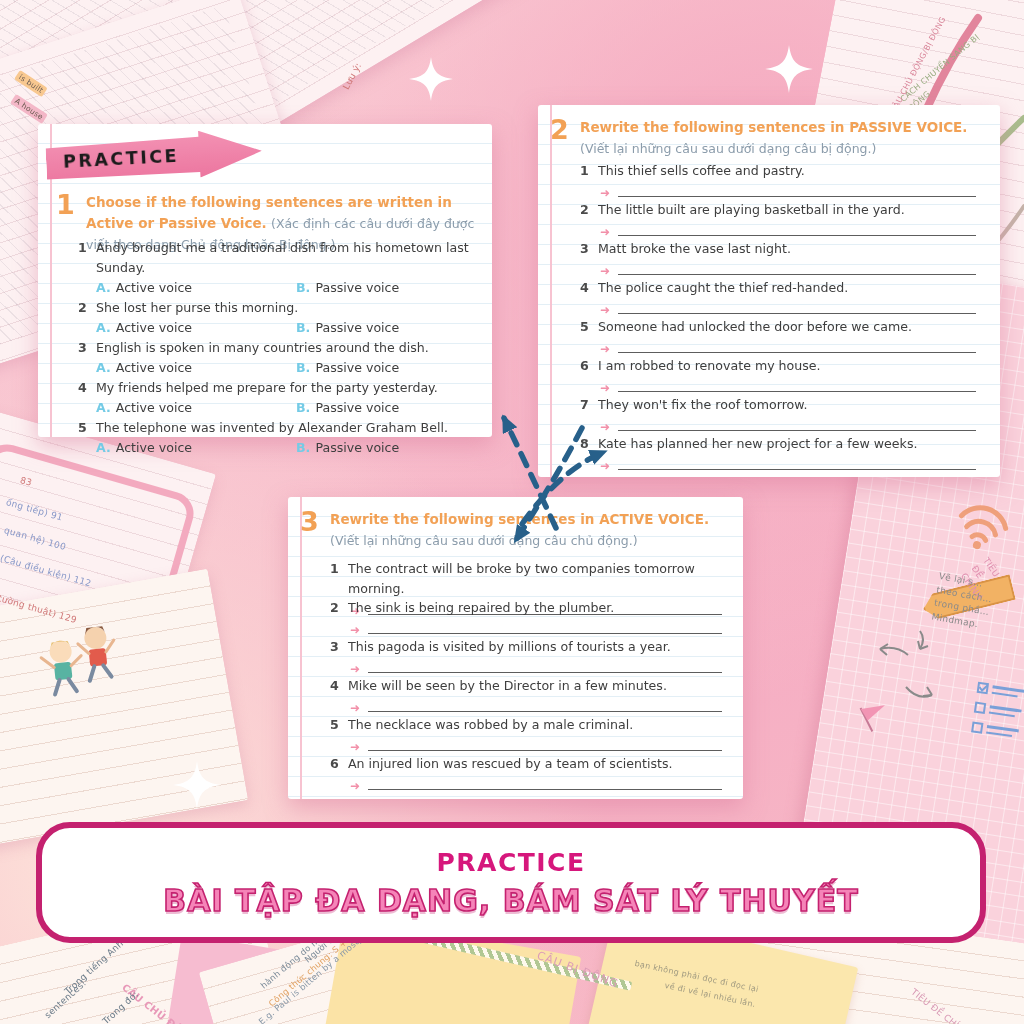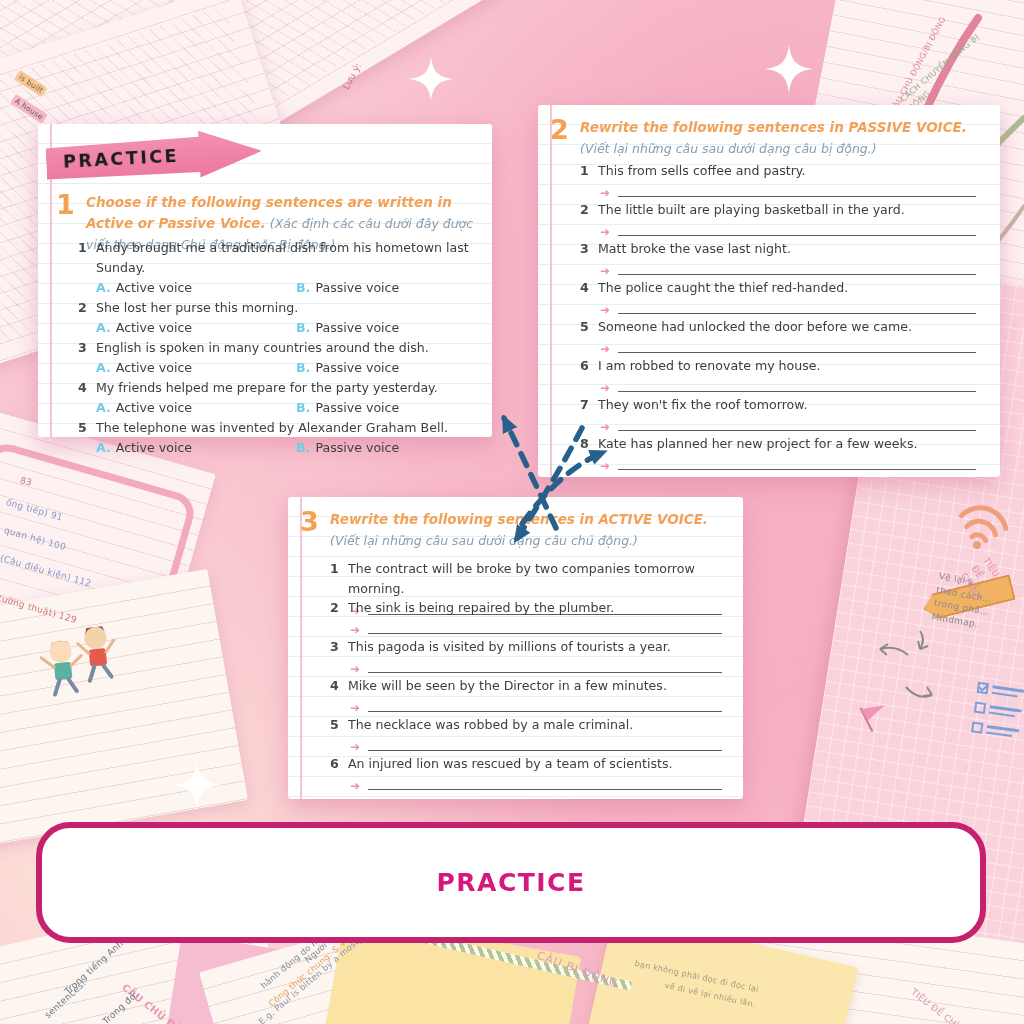--- a/index.html
+++ b/index.html
@@ -56,21 +56,21 @@
     box-shadow:0 8px 22px rgba(219,125,158,.5);
     background-image:
       linear-gradient(to right, transparent 0 12px, #f7c3d1 12px 14px, transparent 14px 100%),
       repeating-linear-gradient(to bottom, transparent 0 19px, #e3eff6 19px 20px);
   }
   .ex-head { position:absolute; display:flex; }
   .ex-num {
     font-size:27px; font-weight:bold; color:#f2a155; width:30px; flex:none;
     line-height:26px;
   }
-  .ex-title { font-size:13.5px; line-height:21px;font-style:italic; }
+  .ex-title { font-size:13.5px; line-height:21px; }
   .ex-title .en { color:#f2a155; font-weight:bold; }
   .ex-title .vi { color:#8b9cab; font-weight:normal; font-size:12.5px; }
 
   .q-line { display:flex; font-size:12.6px; color:#3e3e3e; line-height:20px; }
   .q-num { width:18px; flex:none; text-align:left; font-weight:bold; color:#4a4a4a; }
   .q-text { flex:1; }
 
   .opts { display:flex; margin-left:18px; line-height:20px; font-size:12.6px; color:#3e3e3e; }
   .opt { display:flex; gap:5px; }
   .opt-a { width:200px; }
@@ -331,21 +331,21 @@
     <span class="ex-num">2</span>
     <div class="ex-title">
       <span class="en">Rewrite the following sentences in PASSIVE VOICE.</span>
       <span class="vi">(Viết lại những câu sau dưới dạng câu bị động.)</span>
     </div>
   </div>
   <div class="abs" style="left:42px; top:56px; width:400px;">
     <div style="height:39px;">
       <div class="q-line">
           <span class="q-num">1</span>
-          <span class="q-text">This from sells coffee and pastry.</span>
+          <span class="q-text">This thief sells coffee and pastry.</span>
         </div>
       <div class="ans-row">
           <span class="ans-arrow">➜</span>
           <span class="ans-line"></span>
         </div>
     </div>
     <div style="height:39px;">
       <div class="q-line">
           <span class="q-num">2</span>
           <span class="q-text">The little built are playing basketball in the yard.</span>
@@ -496,13 +496,14 @@
       <path d="M0,0 L18,8 L0,16 Z" fill="#27608a"></path>
     </marker>
   </defs>
   <path d="M 556 528 Q 528 468 504 418" stroke="#27608a" stroke-width="5.5" fill="none" stroke-dasharray="13 10" stroke-linecap="round" marker-end="url(#ah)"></path>
   <path d="M 522 524 Q 560 470 604 452" stroke="#27608a" stroke-width="5.5" fill="none" stroke-dasharray="13 10" stroke-linecap="round" marker-end="url(#ah)"></path>
   <path d="M 582 428 Q 552 485 516 540" stroke="#27608a" stroke-width="5.5" fill="none" stroke-dasharray="13 10" stroke-linecap="round" marker-end="url(#ah)"></path>
 </svg>
 
 <footer class="banner">
   <div class="banner-title">PRACTICE</div>
+  <div class="banner-sub">BÀI TẬP ĐA DẠNG, BÁM SÁT LÝ THUYẾT</div>
 </footer>
 
 </body></html>

